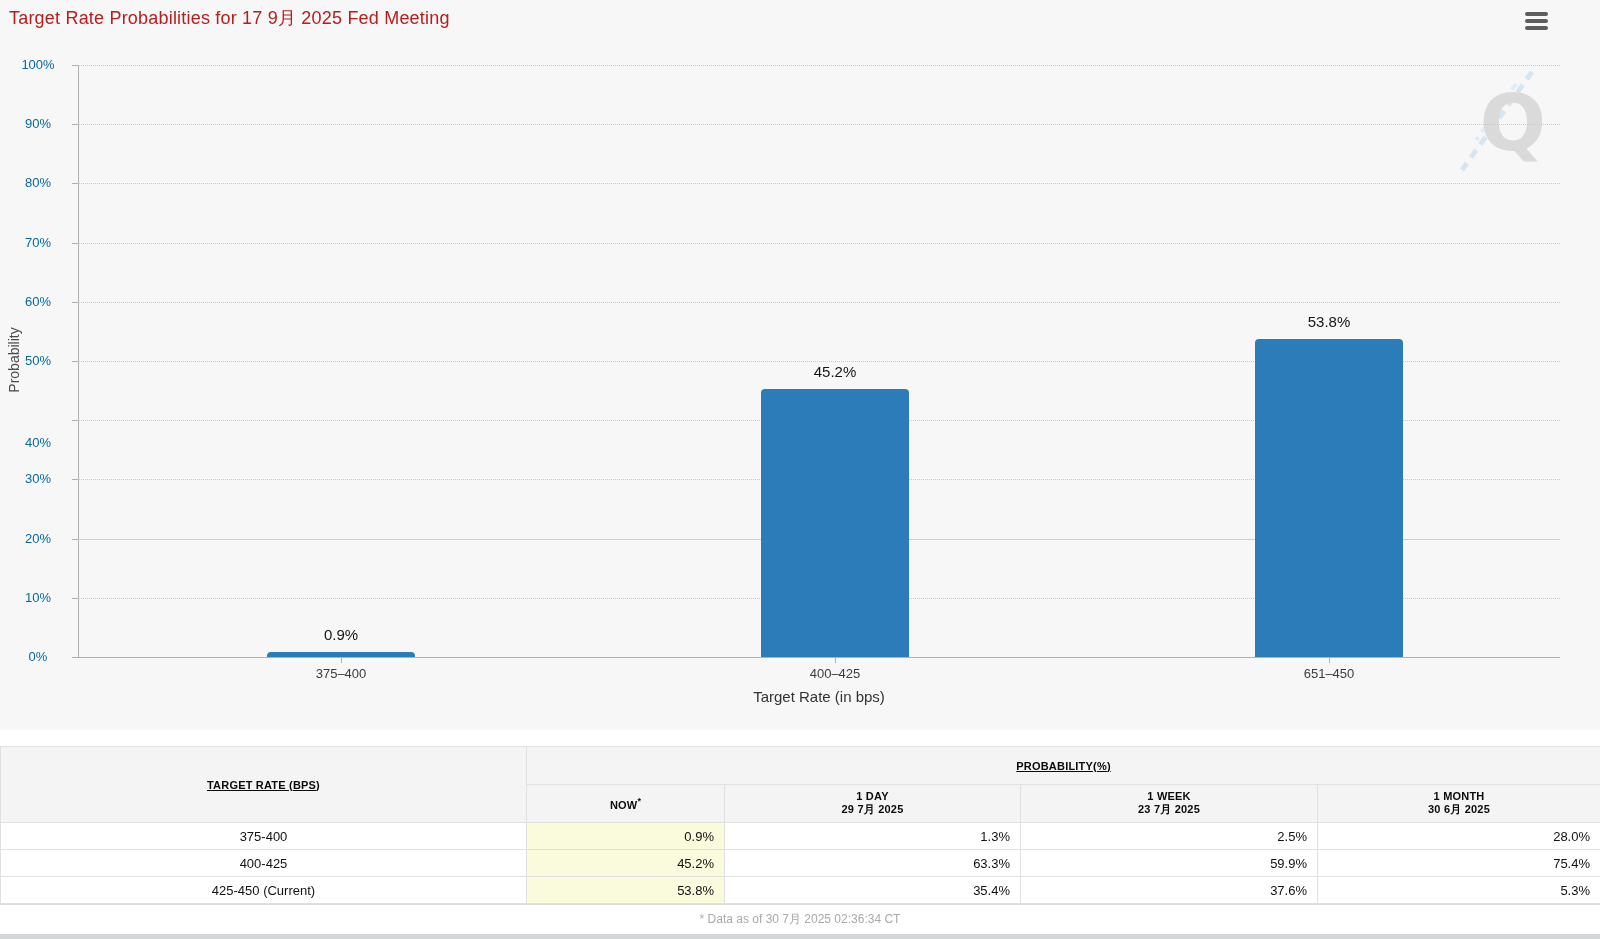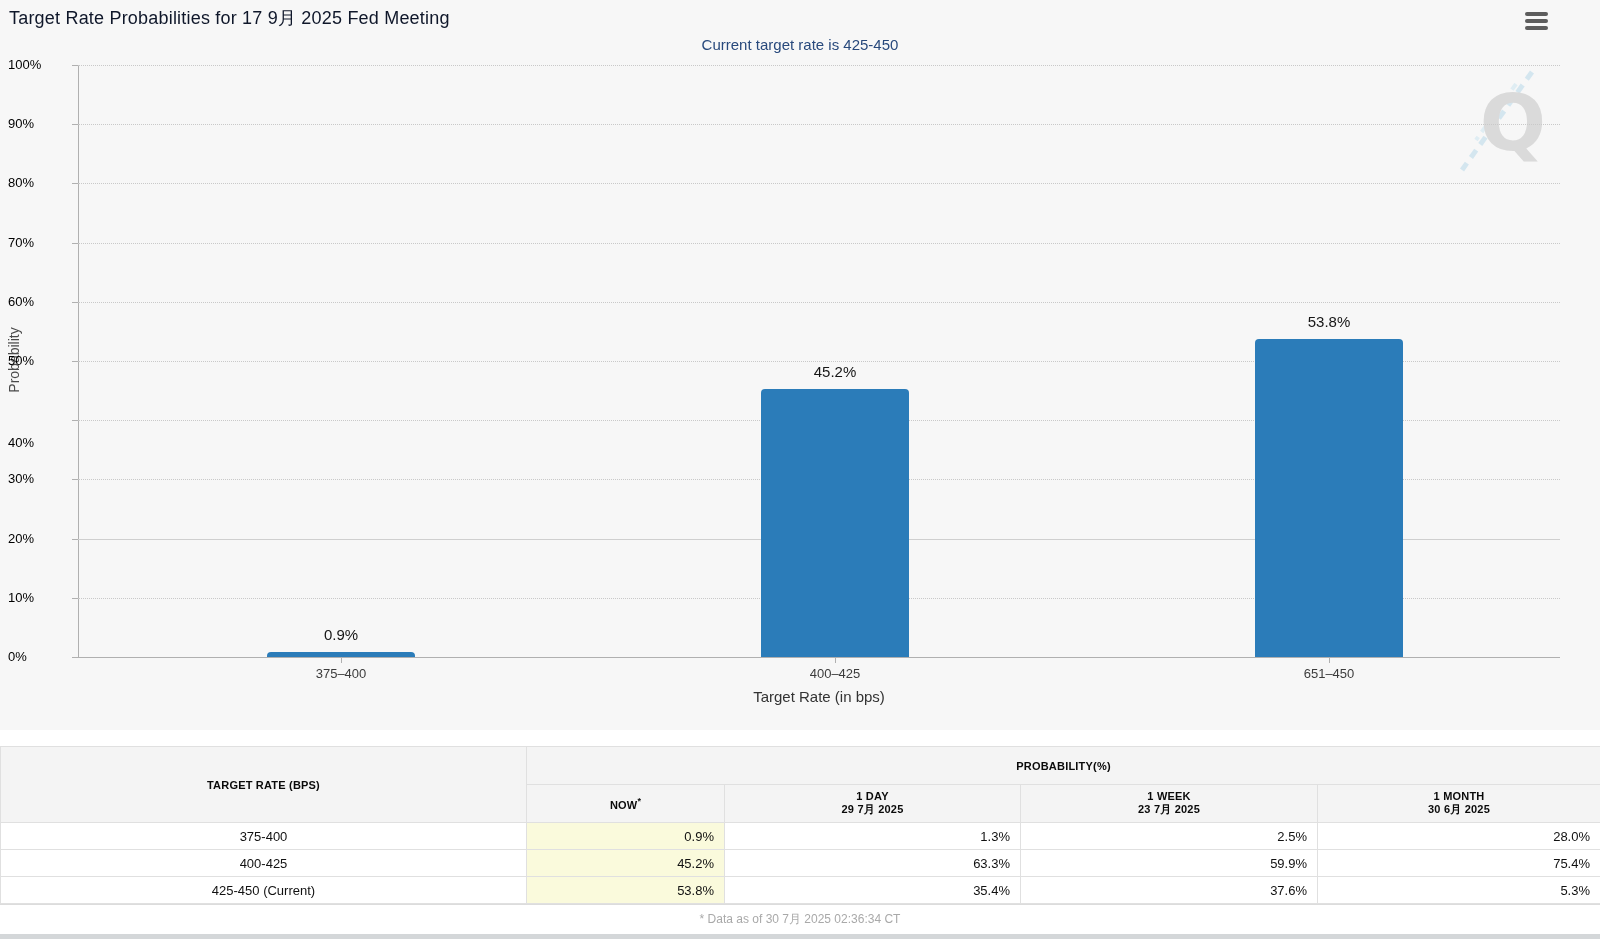--- a/index.html
+++ b/index.html
@@ -2,55 +2,55 @@
 <html><head>
 <meta charset="utf-8">
 <style>
   * { margin:0; padding:0; box-sizing:border-box; }
   html,body { width:1600px; height:939px; background:#ffffff; overflow:hidden;
     font-family:"Liberation Sans","DejaVu Sans",sans-serif; }
   .app { position:relative; width:1600px; height:939px; background:#ffffff; }
 
   
   .chart-section { position:relative; width:1600px; height:730px; background:#f7f7f7; }
-  .chart-title { position:absolute; left:9px; top:6px; font-size:18px; color:#0f172a; letter-spacing:.2px; }
+  .chart-title { position:absolute; left:9px; top:6px; font-size:18px; color:#b91c1c; letter-spacing:.2px; }
   .menu-icon { position:absolute; right:52px; top:12px; width:23px; height:18px; cursor:pointer;
     display:flex; flex-direction:column; justify-content:space-between; }
   .menu-icon span { display:block; height:3.6px; width:100%; background:#5d5d5d; border-radius:2px; }
   .chart-subtitle { position:absolute; left:0; right:0; top:36px; text-align:center;
     font-size:15px; color:#28497c; }
 
   .watermark { position:absolute; right:48px; top:70px; width:120px; height:110px; opacity:.55; }
   .watermark svg { position:absolute; left:0; top:0; }
   .watermark .q { position:absolute; right:6px; top:14px; font-size:78px; line-height:78px;
     font-weight:bold; color:#c3c3c3; font-family:"DejaVu Sans",sans-serif; }
 
   .plot { position:absolute; left:0; top:0; width:1600px; height:730px; }
   .y-axis-title { position:absolute; left:-56px; top:352px; width:140px; text-align:center;
     transform:rotate(-90deg); font-size:14px; color:#4a4a4a; }
   .gridline { position:absolute; left:78px; width:1482px; height:0; border-top:1px dotted #c9c9c9; }
   .gridline.solid { border-top:1px solid #cfcfcf; }
   .axis-y { position:absolute; left:78px; top:65px; width:0; height:592px; border-left:1px solid #b0b0b0; }
   .axis-x { position:absolute; left:78px; top:657px; width:1482px; height:0; border-top:1px solid #b0b0b0; }
   .y-tick { position:absolute; width:6px; height:0; left:72px; border-top:1px solid #b0b0b0; }
-  .y-label { position:absolute; right:1532px; width:60px; text-align:left; font-size:13px; color:#000000; }
+  .y-label { position:absolute; right:1532px; width:60px; text-align:center; font-size:13px; color:#0369a1; }
   .x-tick { position:absolute; top:657px; width:0; height:6px; border-left:1px solid #b0b0b0; }
   .x-label { position:absolute; top:666px; width:160px; text-align:center; font-size:13px; color:#3c3c3c; }
   .x-axis-title { position:absolute; top:688px; left:78px; width:1482px; text-align:center;
     font-size:15px; color:#333333; }
   .bar { position:absolute; border-radius:4px 4px 0 0; cursor:pointer; }
   .bar-value { position:absolute; width:160px; text-align:center; font-size:15px; color:#161616; }
 
   
   .gap { height:16px; background:#ffffff; }
   table.prob { width:1600px; border-collapse:collapse; table-layout:fixed; background:#ffffff; }
   table.prob th, table.prob td { border:1px solid #e0e0e0; }
   table.prob thead th { background:#f4f4f4; font-size:11px; font-weight:bold; color:#0a0a0a;
     text-align:center; letter-spacing:.2px; }
-  .h-row1 th { height:38px; }
+  .h-row1 th { height:38px;text-decoration:underline; }
   .h-row2 th { height:38px; }
   th.rate-head { border-bottom:1px solid #e0e0e0; }
   td.rate-cell { text-align:center; font-size:13px; color:#111; height:27px; background:#fff; }
   td.val-cell { text-align:right; font-size:13px; color:#111; padding-right:10px; height:27px; background:#fff; }
   td.now-cell { background:#fafadc; }
   .hdr-sub { display:block; }
   sup.star { font-size:9px; }
 
   .data-footer { height:30px; background:#ffffff; border-top:1px solid #dcdcdc;
     display:flex; align-items:center; justify-content:center;
@@ -62,21 +62,20 @@
 
 <div class="app">
 
   <div class="chart-section">
     <div class="chart-title">Target Rate Probabilities for 17 9月 2025 Fed Meeting</div>
     <div class="menu-icon">
       <span></span>
         <span></span>
         <span></span>
     </div>
-    <div class="chart-subtitle">Current target rate is 425-450</div>
 
     <div class="watermark">
       <svg width="120" height="110">
         <line x1="100" y1="2" x2="30" y2="100" stroke="#b9d9ea" stroke-width="5" stroke-dasharray="9 7"></line>
         <line x1="84" y1="14" x2="44" y2="70" stroke="#cde5f1" stroke-width="4" stroke-dasharray="7 6"></line>
       </svg>
       <span class="q">Q</span>
     </div>
 
     <div class="plot" id="plot">

